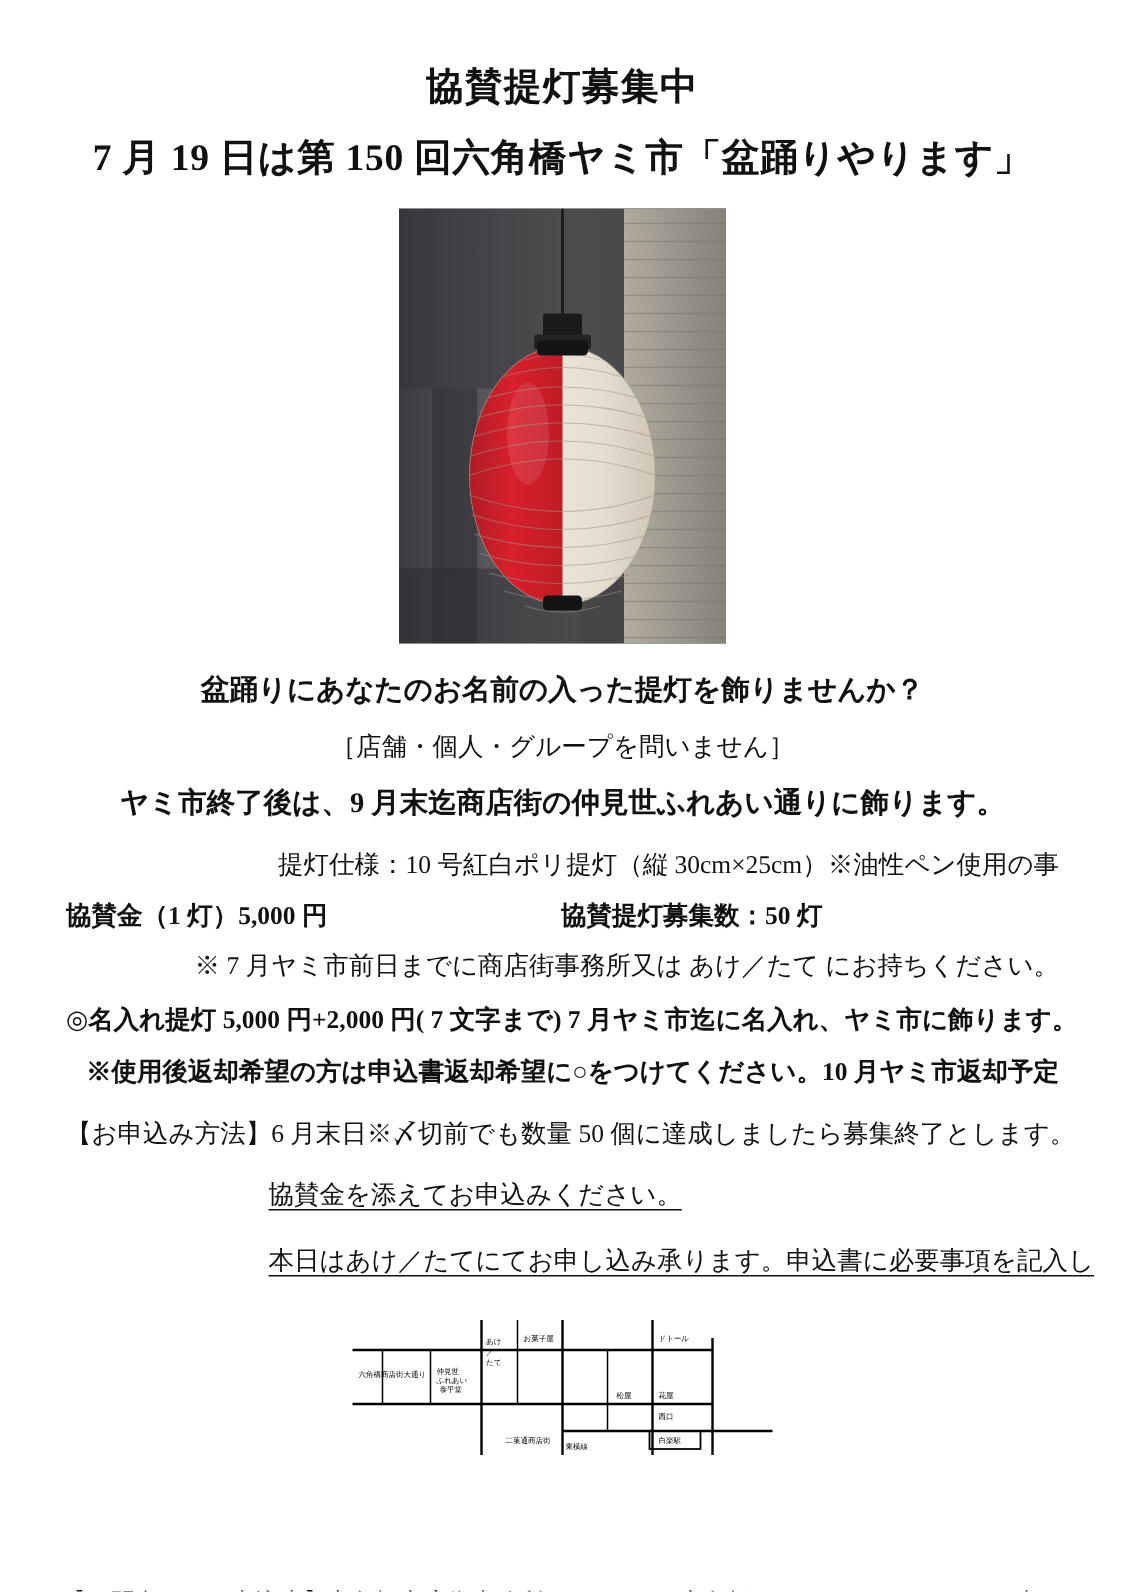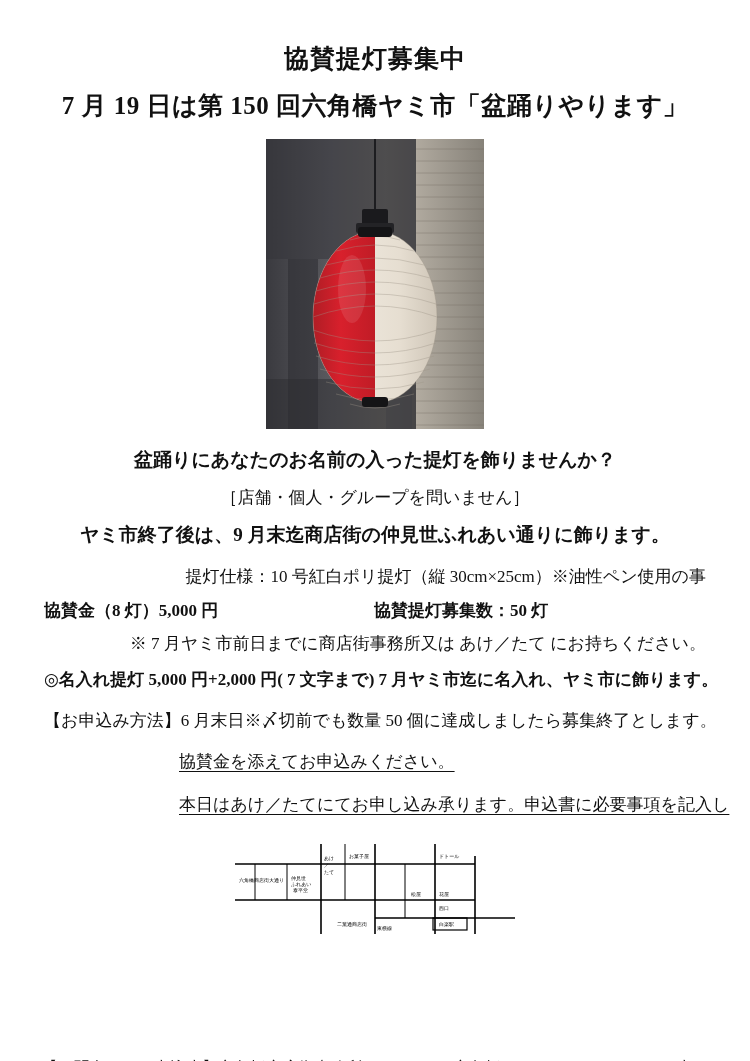--- a/index.html
+++ b/index.html
@@ -222,26 +222,27 @@
   </div>
 
   <div class="lead1">盆踊りにあなたのお名前の入った提灯を飾りませんか？</div>
   <div class="lead2">［店舗・個人・グループを問いません］</div>
   <div class="lead3">ヤミ市終了後は、9 月末迄商店街の仲見世ふれあい通りに飾ります。</div>
 
   <div class="body-block">
     <div class="line">提灯仕様：10 号紅白ポリ提灯（縦 30cm×25cm）※油性ペン使用の事</div>
 
     <div class="row-two">
-      <div class="left">協賛金（8 灯）5,000 円</div>
+      <div class="left">協賛金（1 灯）5,000 円</div>
       <div class="right">協賛提灯募集数：50 灯</div>
     </div>
 
     <div class="line">※ 7 月ヤミ市前日までに商店街事務所又は あけ／たて にお持ちください。</div>
     <div class="line b">◎名入れ提灯 5,000 円+2,000 円( 7 文字まで) 7 月ヤミ市迄に名入れ、ヤミ市に飾ります。</div>
+    <div class="line b">※使用後返却希望の方は申込書返却希望に○をつけてください。10 月ヤミ市返却予定</div>
 
     <div class="apply-line">【お申込み方法】6 月末日※〆切前でも数量 50 個に達成しましたら募集終了とします。</div>
 
     <div class="indent-line">協賛金を添えてお申込みください。</div>
     <div class="indent-line">本日はあけ／たてにてお申し込み承ります。申込書に必要事項を記入し</div>
   </div>
 
   <div class="map-wrap">
     <svg width="300" height="108" viewBox="0 0 300 108" xmlns="http://www.w3.org/2000/svg">
       <g stroke="#000" stroke-width="1.6" fill="none">

